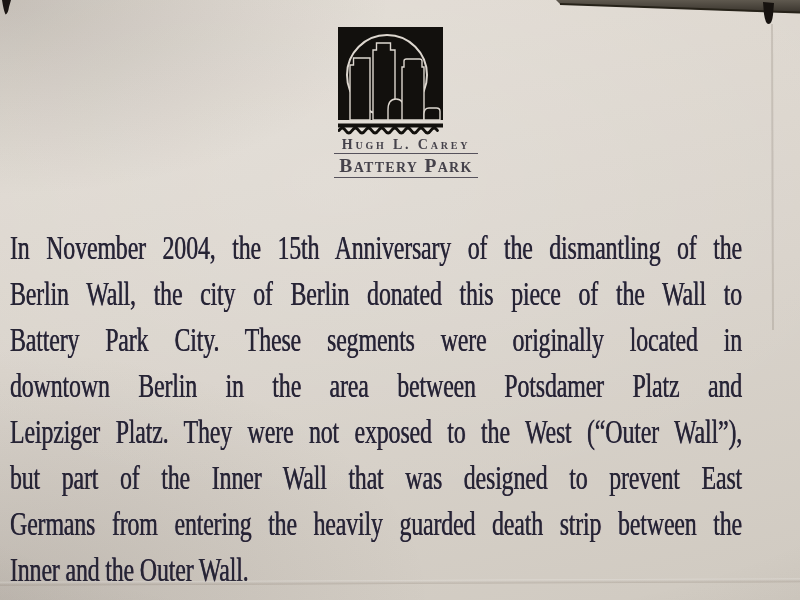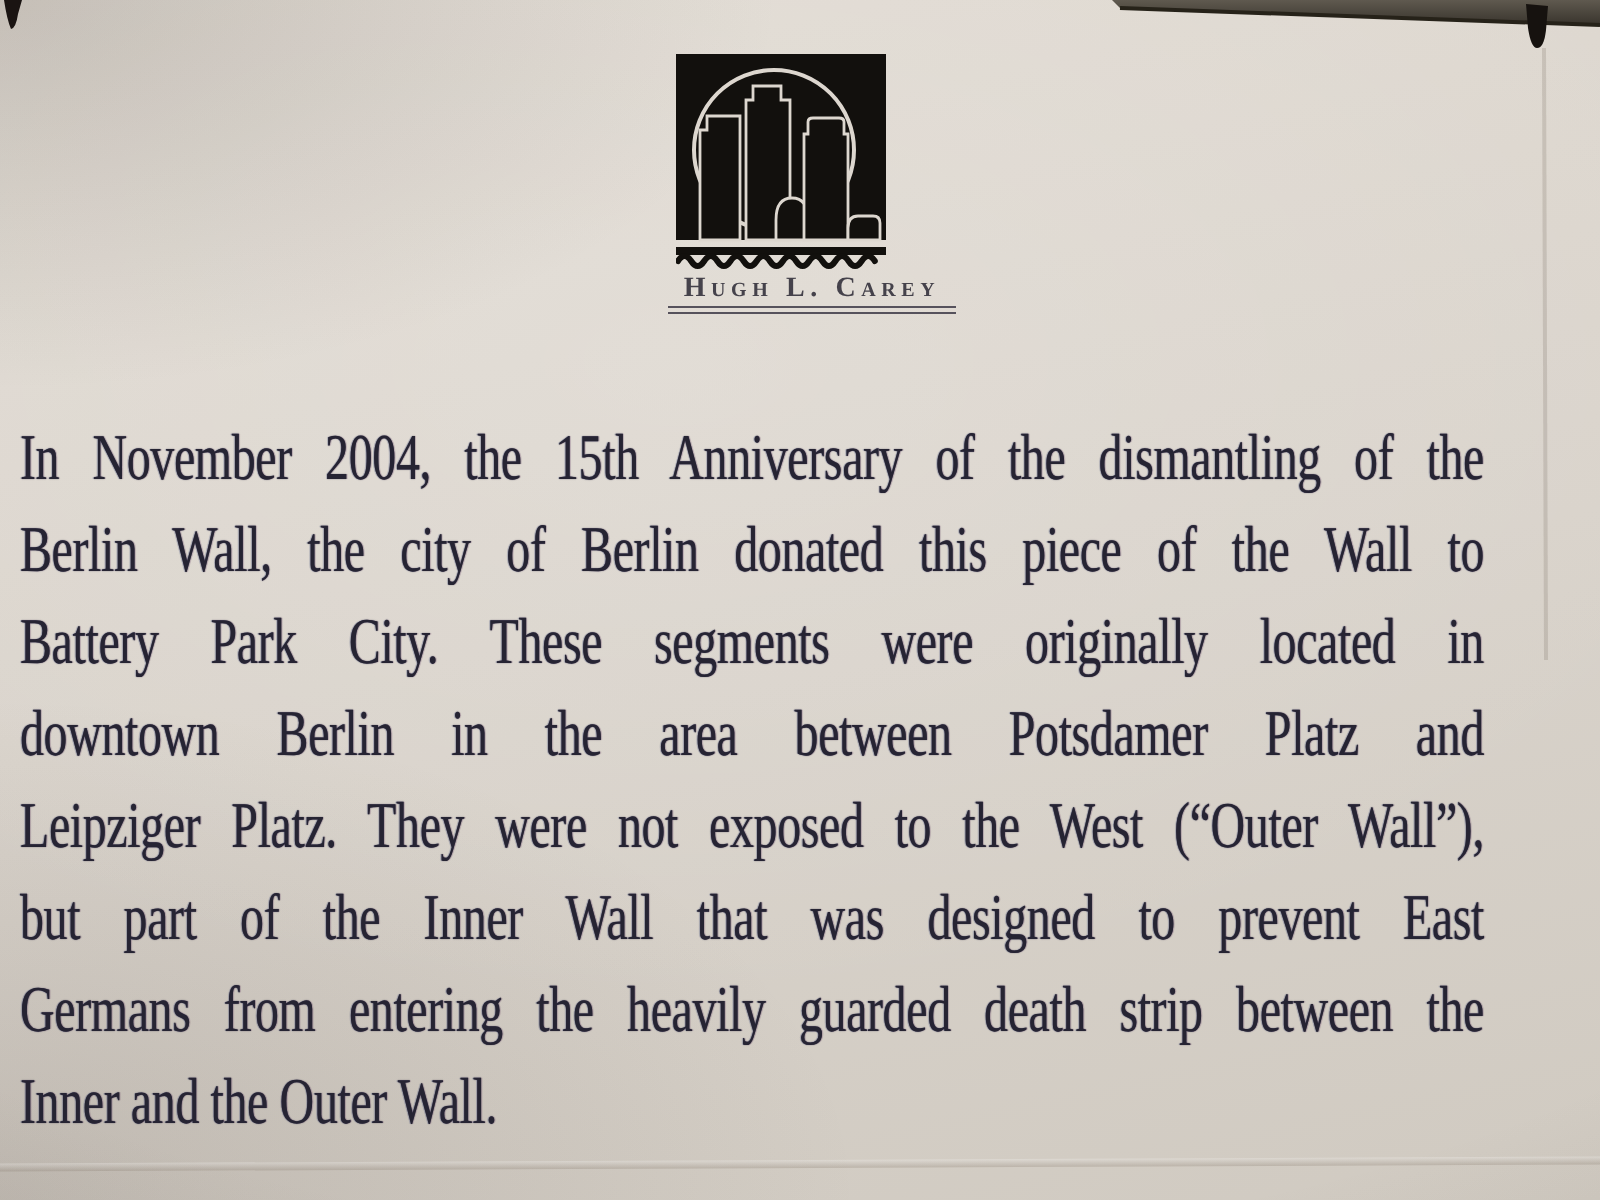--- a/index.html
+++ b/index.html
@@ -57,21 +57,21 @@
   .logo-line2, .logo-line3 {
     font-variant: small-caps;
     font-size: 19.5px; line-height: 20px; height: 20px;
     letter-spacing: 1.3px;
     white-space: nowrap;
   }
   .logo-line3 { letter-spacing: 0.8px; }
 
   
   .text-block {
-    position: absolute; left: 10px; top: 207px; width: 732px;
+    position: absolute; left: 10px; top: 225px; width: 732px;
     color: #262433;
   }
   .tline {
     font-size: 24px;
     line-height: 46px; height: 46px;
     letter-spacing: -0.2px;
     text-align: justify;
     text-align-last: justify;
     transform: scaleY(1.36);
     transform-origin: 50% 50%;
@@ -112,20 +112,21 @@
     </g>
 
     <rect x="0" y="96.5" width="105" height="4" fill="#12100d"></rect>
 
     <path d="M1,103.5 q3.3,-5 6.56,0 t6.56,0 t6.56,0 t6.56,0 t6.56,0 t6.56,0 t6.56,0 t6.56,0 t6.56,0 t6.56,0 t6.56,0 t6.56,0 t6.56,0 t6.56,0 t6.56,0" fill="none" stroke="#12100d" stroke-width="3" stroke-linecap="round"></path>
   </svg>
 
   <div class="logo-text">
     <div class="logo-line1">Hugh L. Carey</div>
     <hr class="logo-rule">
+    <div class="logo-line2">Battery Park</div>
     <hr class="logo-rule">
   </div>
 
   <div class="text-block">
     <div class="tline">In November 2004, the 15th Anniversary of the dismantling of the</div>
     <div class="tline">Berlin Wall, the city of Berlin donated this piece of the Wall to</div>
     <div class="tline">Battery Park City. These segments were originally located in</div>
     <div class="tline">downtown Berlin in the area between Potsdamer Platz and</div>
     <div class="tline">Leipziger Platz. They were not exposed to the West (“Outer Wall”),</div>
     <div class="tline">but part of the Inner Wall that was designed to prevent East</div>

